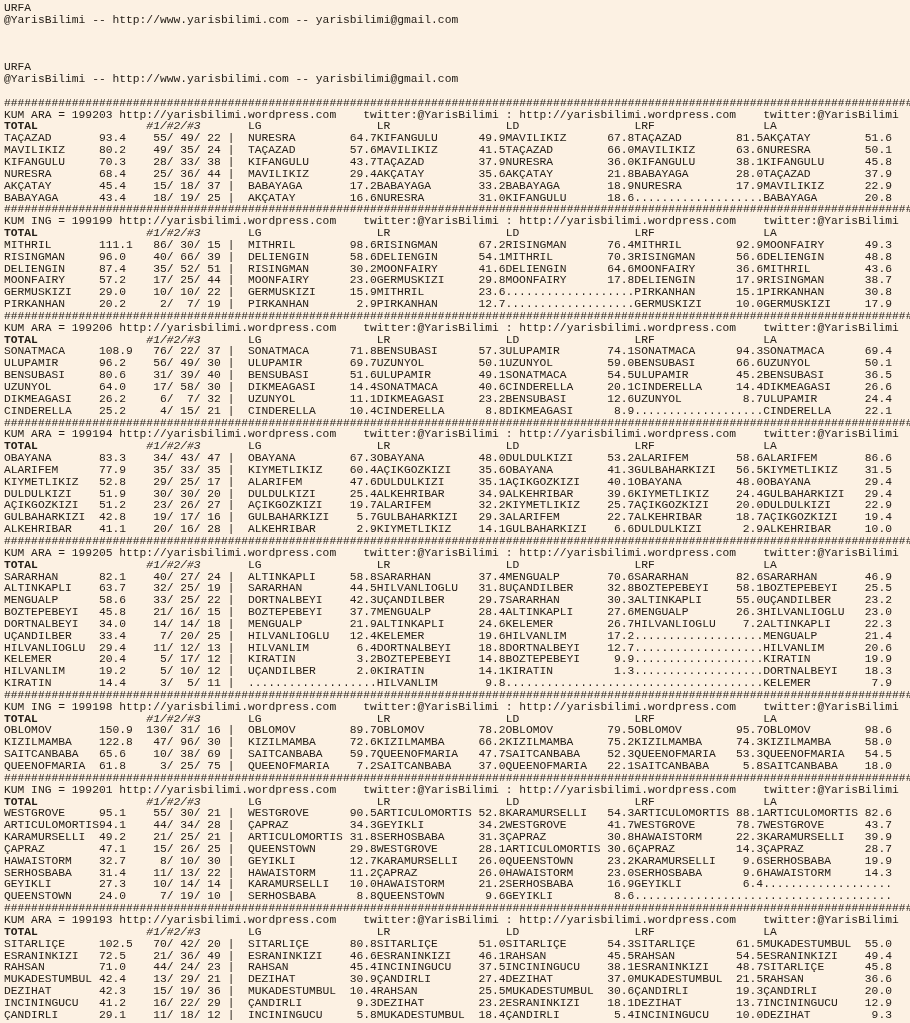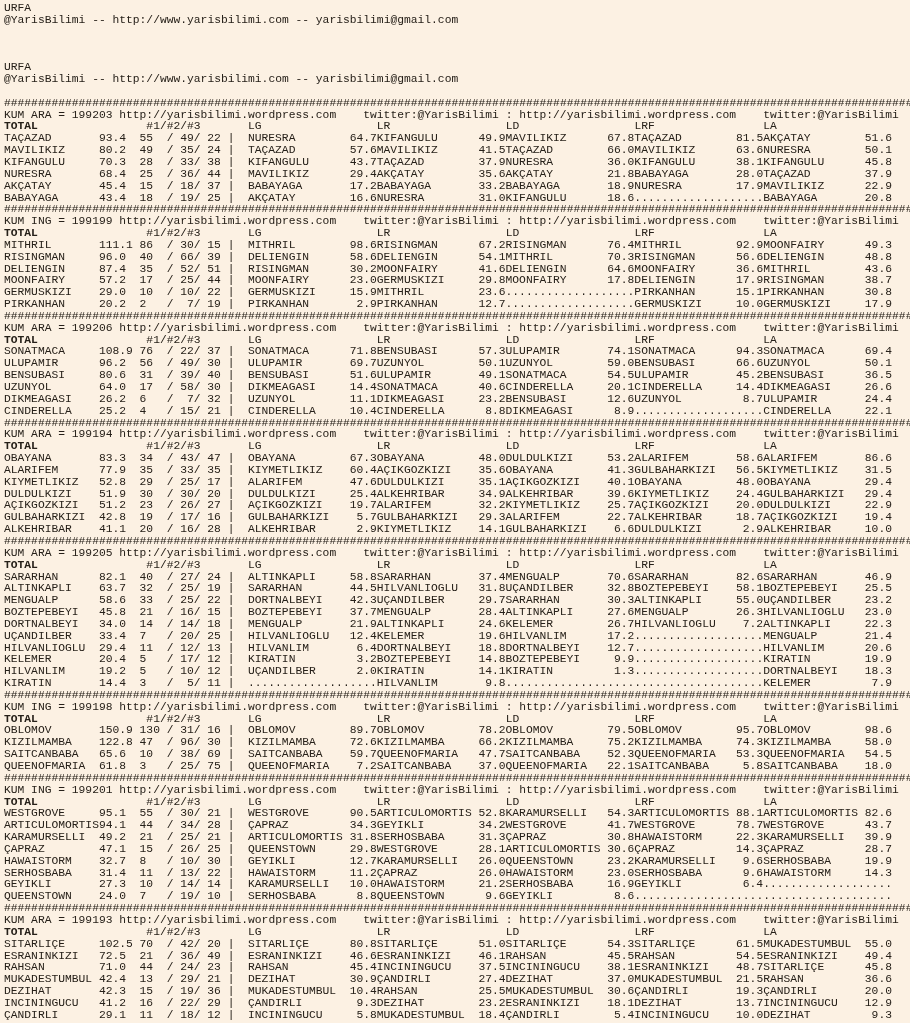--- a/index.html
+++ b/index.html
@@ -15,31 +15,31 @@
     font-size:11.3px;
     line-height:11.85px;
     color:#262019;
     white-space:pre;
   }
   .line{display:flex;white-space:pre;height:11.85px;overflow:hidden;}
   .line span{display:inline-block;white-space:pre;flex:none;}
   
   .c-name {width:14ch;}
   .c-total{width:6ch;text-align:left;}
-  .c-p1   {width:4ch;}
+  .c-p1   {width:4ch;text-align:right;}
   .c-sl   {width:1ch;}
   .c-p    {width:3ch;text-align:right;}
   .c-pipe {width:2ch;text-align:right;margin-right:2ch;}
   
   .c-sname{width:15ch;}
   .c-sval {width:4ch;text-align:right;}
   .c-dots {width:19ch;}
   
   .th1{width:21ch;font-weight:bold;}
-  .th2{width:15ch;}
+  .th2{width:15ch;font-style:italic;}
   .th {width:19ch;}
   
   .bh-url{margin-left:1ch;}
   .bh-tw {margin-left:4ch;}
   .bh-colon{margin:0 1ch;}
   .sep{letter-spacing:0;}
 </style>
 </head>
 <body>
 

